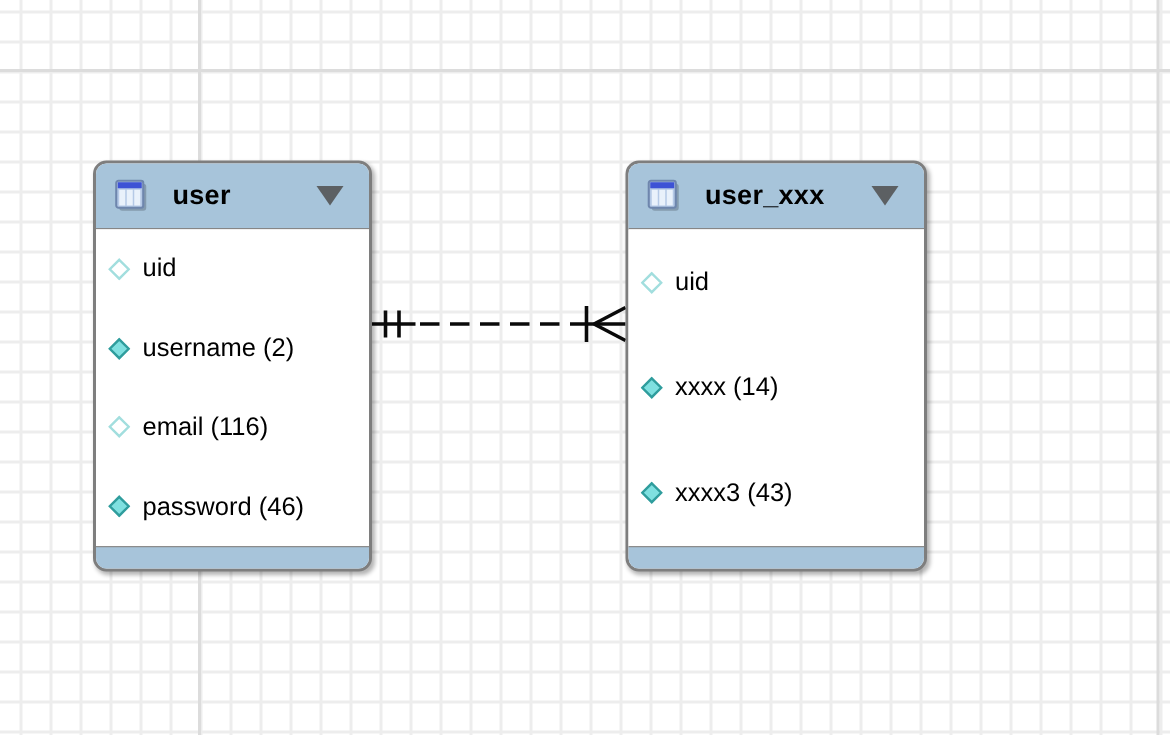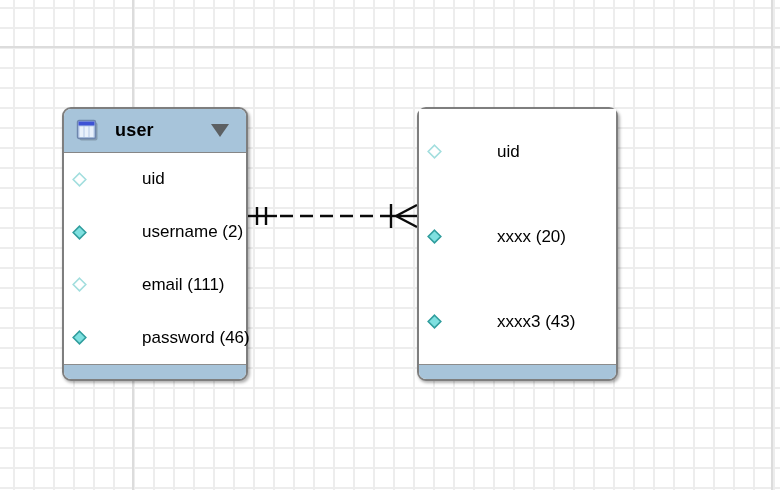--- a/index.html
+++ b/index.html
@@ -28,21 +28,21 @@
     border-radius:7px 7px 0 0;border-bottom:1px solid #868686;
     display:flex;align-items:center;padding:0 0 0 12px;box-sizing:border-box;
   }
   .tname{font-size:18px;font-weight:bold;color:#000;margin-left:16px;letter-spacing:.2px;}
   .tri{
     width:0;height:0;margin-left:auto;margin-right:17px;
     border-left:9px solid transparent;border-right:9px solid transparent;
     border-top:13px solid #5c6063;
   }
   .tbody{flex:1 1 auto;background:#fff;display:flex;flex-direction:column;}
-  .row{flex:1 1 25%;display:flex;align-items:center;padding-left:8px;gap:47px;}
+  .row{flex:1 1 25%;display:flex;align-items:center;padding-left:8px;}
   .clabel{font-size:17px;color:#000;margin-left:8px;white-space:nowrap;}
   .tfoot{
     height:14px;flex:0 0 14px;background:#a7c4da;
     border-radius:0 0 7px 7px;border-top:1px solid #8c8c8c;
   }
   .ticon{display:inline-flex;width:23px;height:23px;}
   .dia{display:inline-flex;width:15px;height:15px;}
   .dia polygon{fill:#ffffff;stroke:#a2dede;stroke-width:1.6;}
   .dia[data-icon="diamond-filled"] polygon{fill:#7fe0e0;stroke:#2f9d9d;}
   .rel{position:absolute;z-index:1;}
@@ -98,51 +98,65 @@
           </svg>
       </span>
       <span class="clabel">username (2)</span>
     </div>
     <div class="row">
       <span class="dia" data-icon="diamond-hollow">
         <svg width="15" height="15" viewBox="0 0 15 15">
             <polygon points="7.5,1.2 13.8,7.5 7.5,13.8 1.2,7.5"></polygon>
           </svg>
       </span>
-      <span class="clabel">email (111)</span>
+      <span class="clabel">email (116)</span>
     </div>
     <div class="row">
       <span class="dia" data-icon="diamond-filled">
         <svg width="15" height="15" viewBox="0 0 15 15">
             <polygon points="7.5,1.2 13.8,7.5 7.5,13.8 1.2,7.5"></polygon>
           </svg>
       </span>
       <span class="clabel">password (46)</span>
     </div>
   </div>
   <div class="tfoot"></div>
 </div>
 
 <div class="ertable" style="left:417px;top:107px;width:201px;">
+  <div class="thead">
+    <span class="ticon">
+      <svg width="23" height="23" viewBox="0 0 23 23">
+        <rect x="3.5" y="3.5" width="18" height="18" rx="2" fill="rgba(70,80,95,0.35)"></rect>
+        <rect x="1.5" y="1.5" width="18" height="18" rx="1.5" fill="#b5c9e6" stroke="#6e86ad" stroke-width="1.4"></rect>
+        <rect x="2.5" y="2.5" width="16" height="4" fill="#3d52d5"></rect>
+        <rect x="3.5" y="7.5" width="4" height="10.5" fill="#e9f1fb"></rect>
+        <rect x="8.5" y="7.5" width="4" height="10.5" fill="#e9f1fb"></rect>
+        <rect x="13.5" y="7.5" width="4" height="10.5" fill="#e9f1fb"></rect>
+      </svg>
+    </span>
+    <span class="tname">user_xxx</span>
+    <span class="tri"></span>
+  </div>
   <div class="tbody">
     <div class="row">
       <span class="dia" data-icon="diamond-hollow">
         <svg width="15" height="15" viewBox="0 0 15 15">
             <polygon points="7.5,1.2 13.8,7.5 7.5,13.8 1.2,7.5"></polygon>
           </svg>
       </span>
       <span class="clabel">uid</span>
     </div>
     <div class="row">
       <span class="dia" data-icon="diamond-filled">
         <svg width="15" height="15" viewBox="0 0 15 15">
             <polygon points="7.5,1.2 13.8,7.5 7.5,13.8 1.2,7.5"></polygon>
           </svg>
       </span>
-      <span class="clabel">xxxx (20)</span>
+      <span class="clabel">xxxx (14)</span>
     </div>
     <div class="row">
       <span class="dia" data-icon="diamond-filled">
         <svg width="15" height="15" viewBox="0 0 15 15">
             <polygon points="7.5,1.2 13.8,7.5 7.5,13.8 1.2,7.5"></polygon>
           </svg>
       </span>
       <span class="clabel">xxxx3 (43)</span>
     </div>
   </div>

